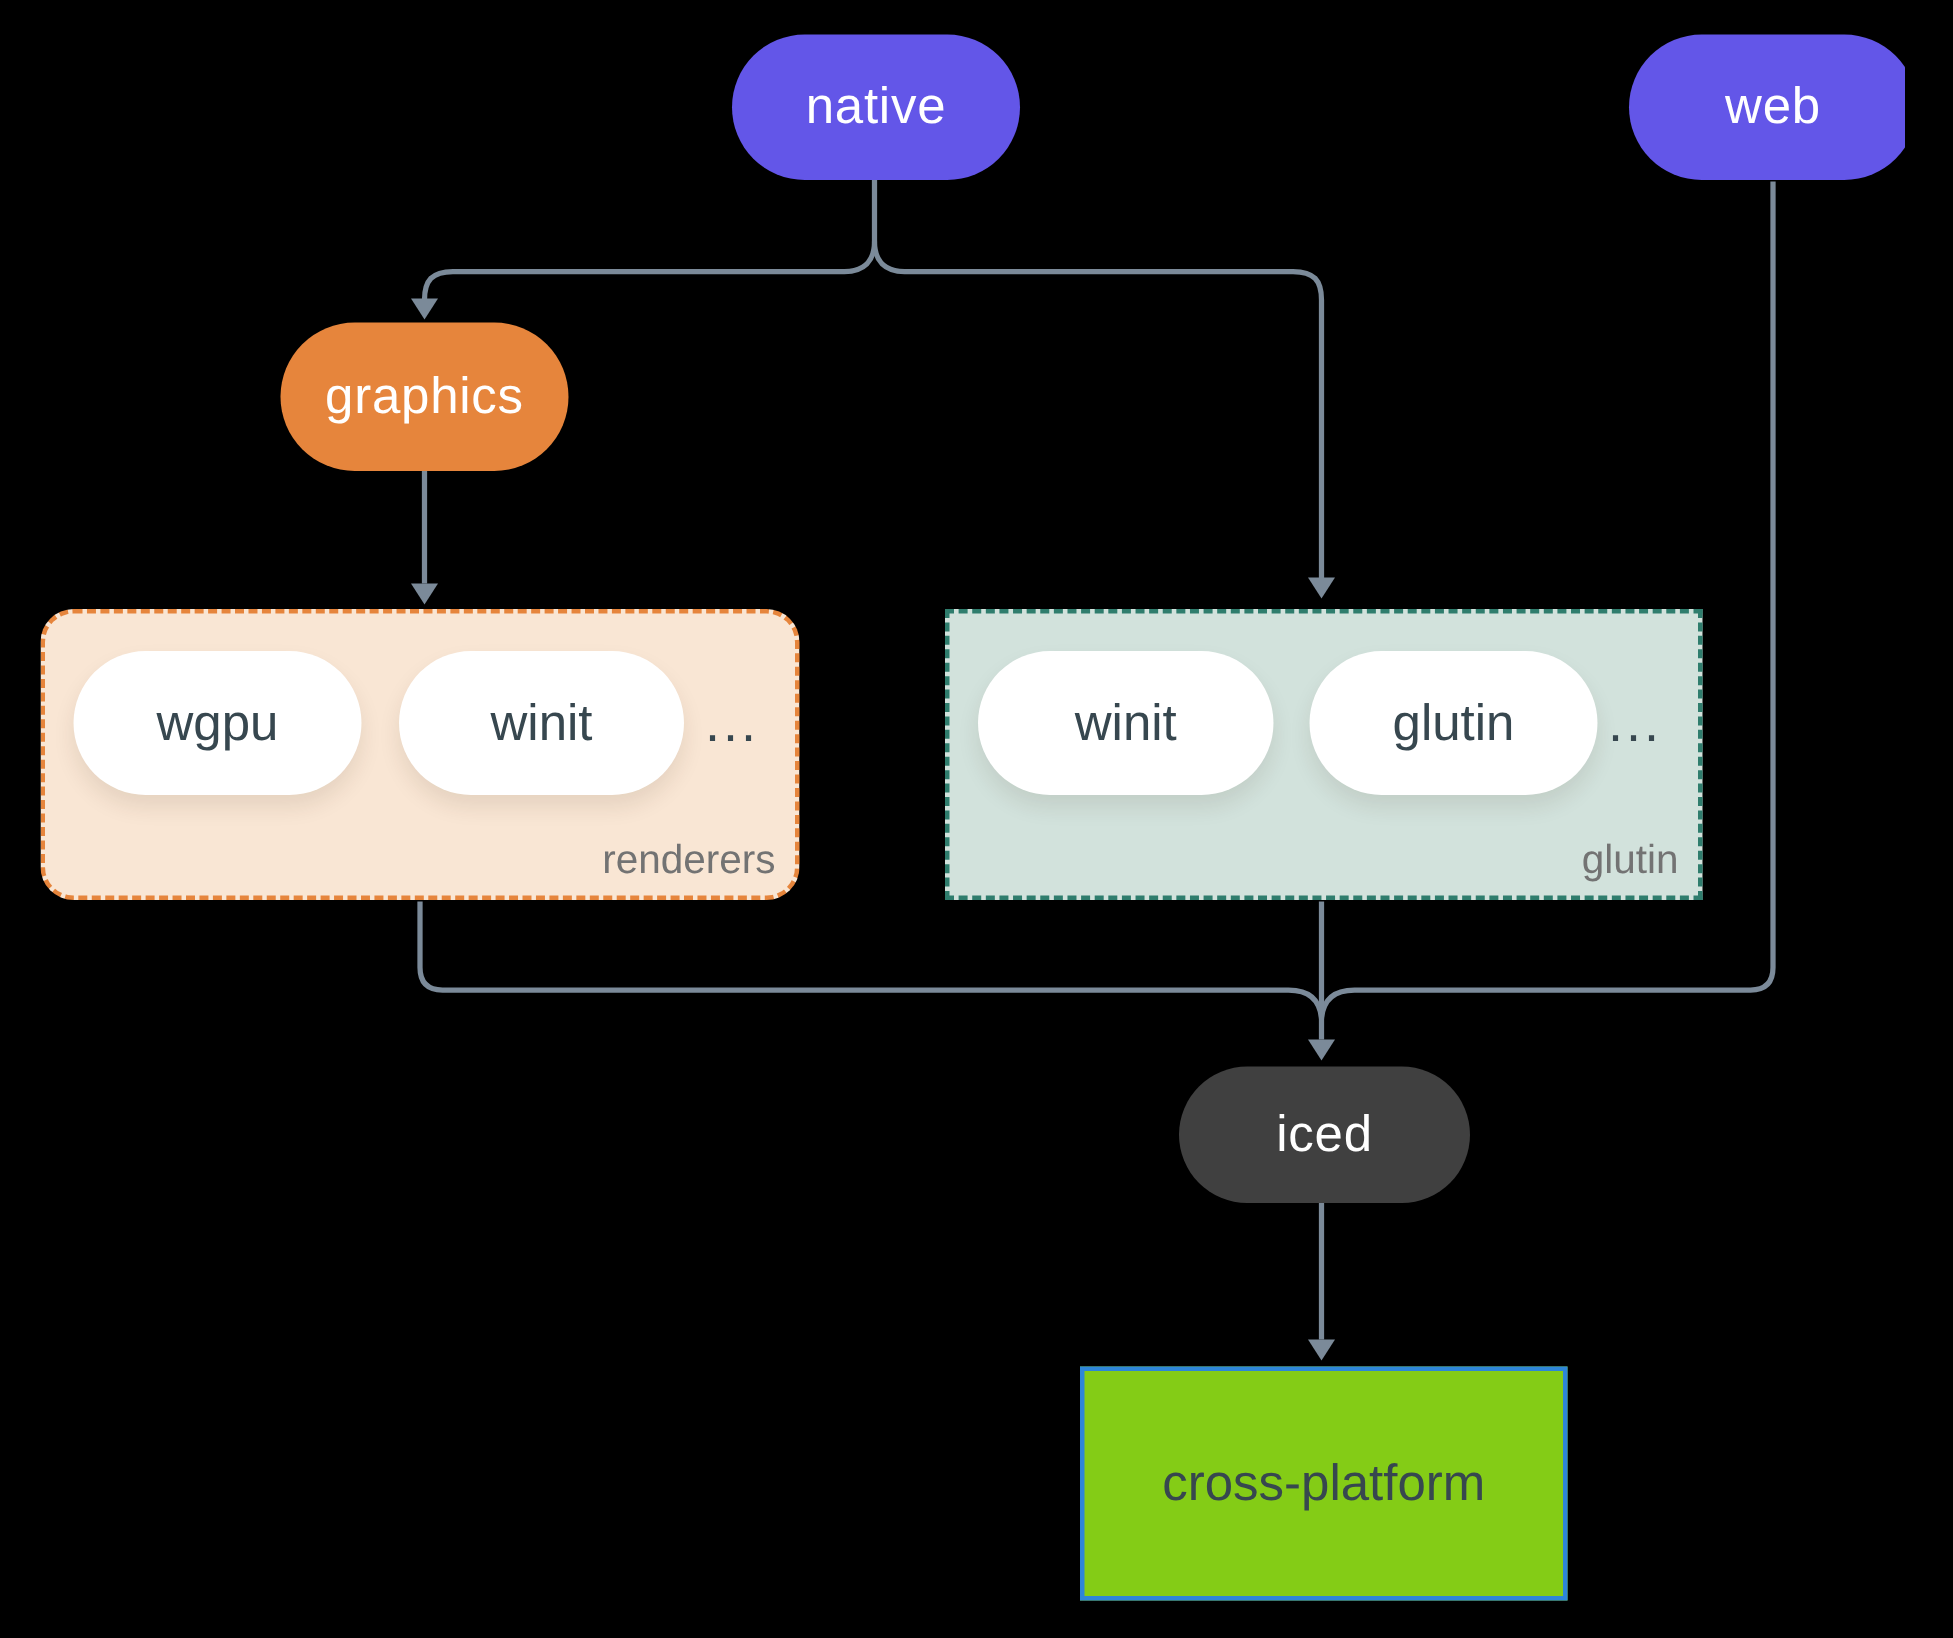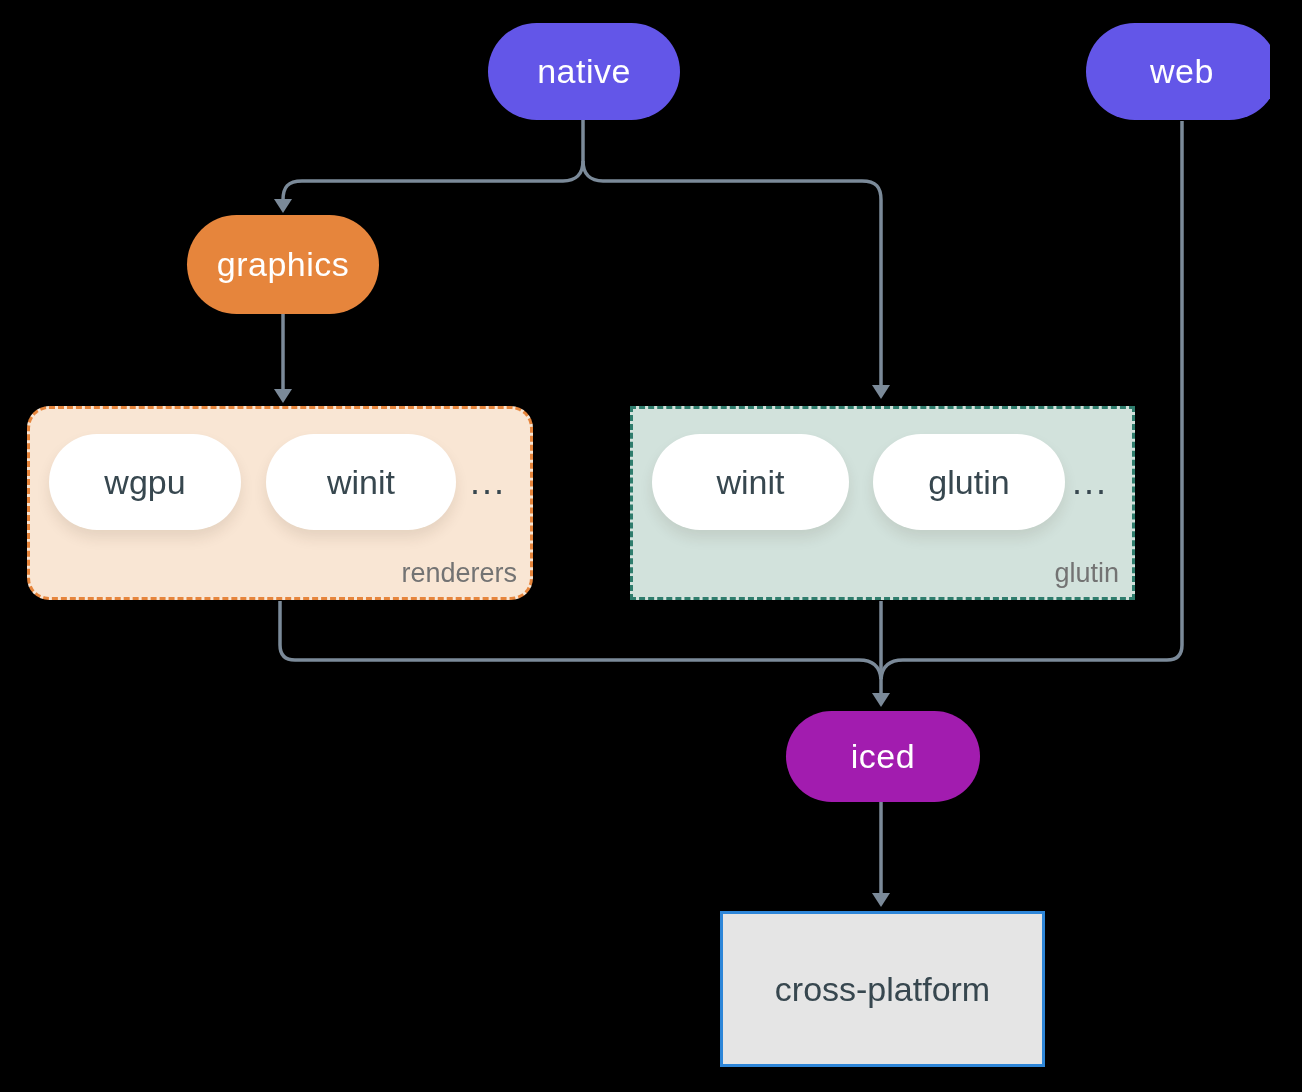--- a/index.html
+++ b/index.html
@@ -16,21 +16,21 @@
   .pill{
     position:absolute;
     display:flex;align-items:center;justify-content:center;
     border-radius:60px;
     color:#ffffff;
     font-size:34px;
     letter-spacing:0.5px;
   }
   .pill.native,.pill.web{background:#6356e8;}
   .pill.graphics{background:#e6853c;}
-  .pill.iced{background:#a21caf;align-items:center;}
+  .pill.iced{background:#404040;align-items:center;}
   .pill.native{left:488px;top:23px;width:192px;height:97px;}
   .pill.web{left:1086px;top:23px;width:192px;height:97px;}
   .pill.graphics{left:187px;top:215px;width:192px;height:99px;text-align:right;}
   .pill.iced{left:786px;top:711px;width:194px;height:91px;}
   .groupbox{
     position:absolute;
     box-sizing:border-box;
     border:3px dashed;
   }
   .groupbox.renderers{
@@ -64,21 +64,21 @@
   }
   .grouplabel{
     position:absolute;
     right:13px;bottom:8px;
     color:#737373;font-size:27px;
   }
   .appbox{
     position:absolute;
     left:720px;top:911px;width:325px;height:156px;
     box-sizing:border-box;
-    background:#e5e5e5;
+    background:#84cc16;
     border:3px solid #2e86d8;
     display:flex;flex-direction:column;align-items:center;justify-content:center;
     color:#37474f;font-size:34px;line-height:47px;
     text-align:center;
   }
 </style>
 </head>
 <body>
 
 <div id="canvas">

